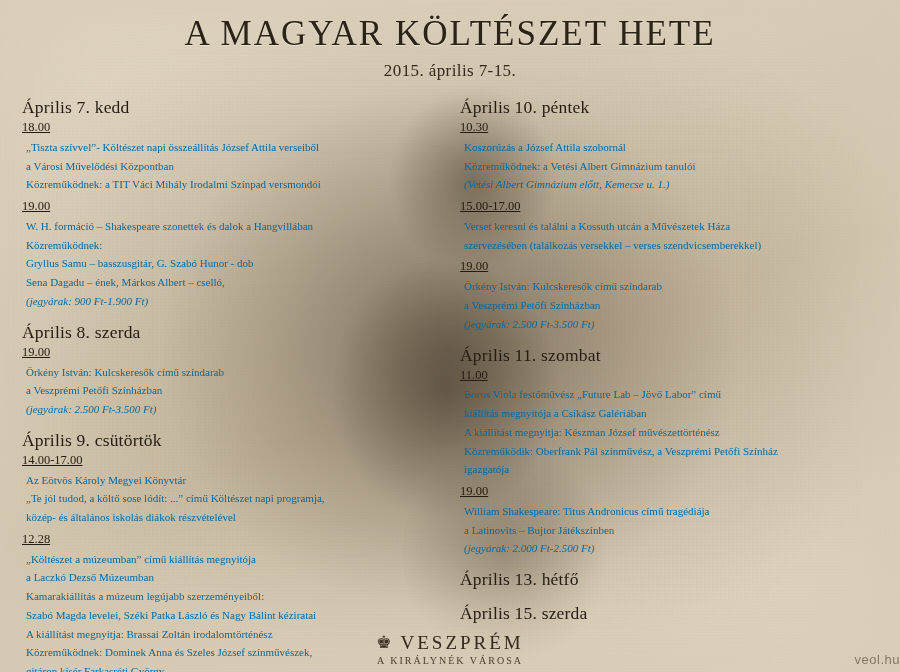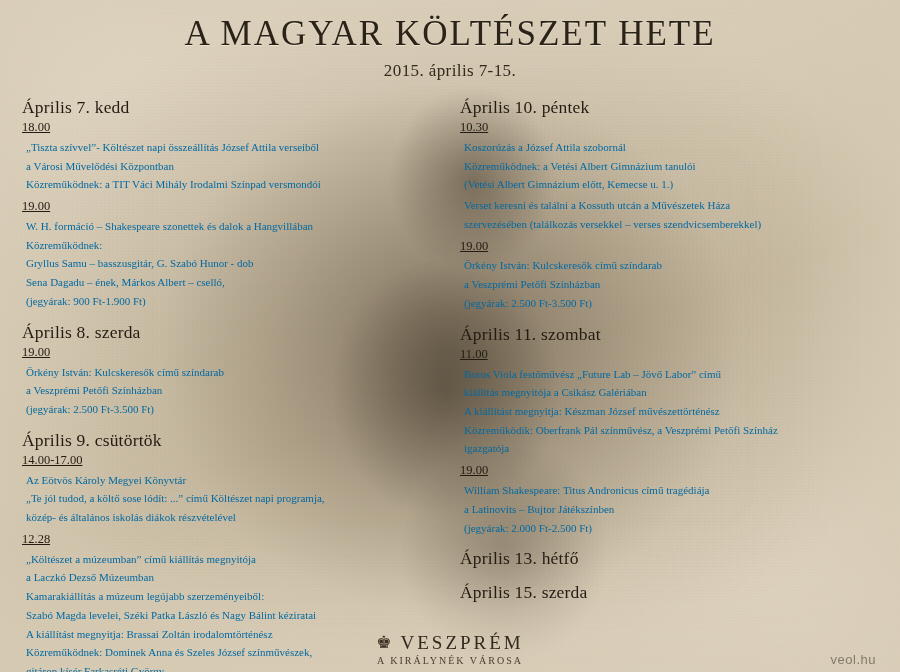--- a/index.html
+++ b/index.html
@@ -98,21 +98,21 @@
     color: #241c12;
     margin: 0;
     line-height: 1.35;
   }
   .line {
     font-size: 11px;
     line-height: 1.34;
     margin: 4px;
     color: #0369a1;
   }
-  .line.italic { }
+  .line.italic { font-style: italic; }
   .block { margin-bottom: 2px; }
   .gap-s { margin-top: 6px; }
 
   
   .footer {
     position: absolute;
     left: 0;
     right: 0;
     bottom: 6px;
     text-align: center;
@@ -134,21 +134,21 @@
     line-height: 1;
   }
   .logo-sub {
     font-size: 10px;
     letter-spacing: 2px;
     color: #4a3f30;
     margin-top: 3px;
   }
   .watermark {
     position: absolute;
-    right: 24px;
+    right: 0;
     bottom: 5px;
     font-family: "Liberation Sans", sans-serif;
     font-size: 13px;
     color: rgba(60,50,38,0.55);
     letter-spacing: 0.5px;
   }
 </style>
 </head>
 <body>
 
@@ -210,20 +210,21 @@
     </div>
   <div class="col right">
       <div class="day">Április 10. péntek</div>
       <div class="block">
         <div class="time">10.30</div>
         <div class="line">Koszorúzás a József Attila szobornál</div>
         <div class="line">Közreműködnek: a Vetési Albert Gimnázium tanulói</div>
         <div class="line italic">(Vetési Albert Gimnázium előtt, Kemecse u. 1.)</div>
       </div>
       <div class="block gap-s">
+        <div class="time">15.00-17.00</div>
         <div class="line">Verset keresni és találni a Kossuth utcán a Művészetek Háza</div>
         <div class="line">szervezésében (találkozás versekkel – verses szendvicsemberekkel)</div>
       </div>
       <div class="block gap-s">
         <div class="time">19.00</div>
         <div class="line">Örkény István: Kulcskeresők című színdarab</div>
         <div class="line">a Veszprémi Petőfi Színházban</div>
         <div class="line italic">(jegyárak: 2.500 Ft-3.500 Ft)</div>
       </div>
       <div class="day spaced">Április 11. szombat</div>

